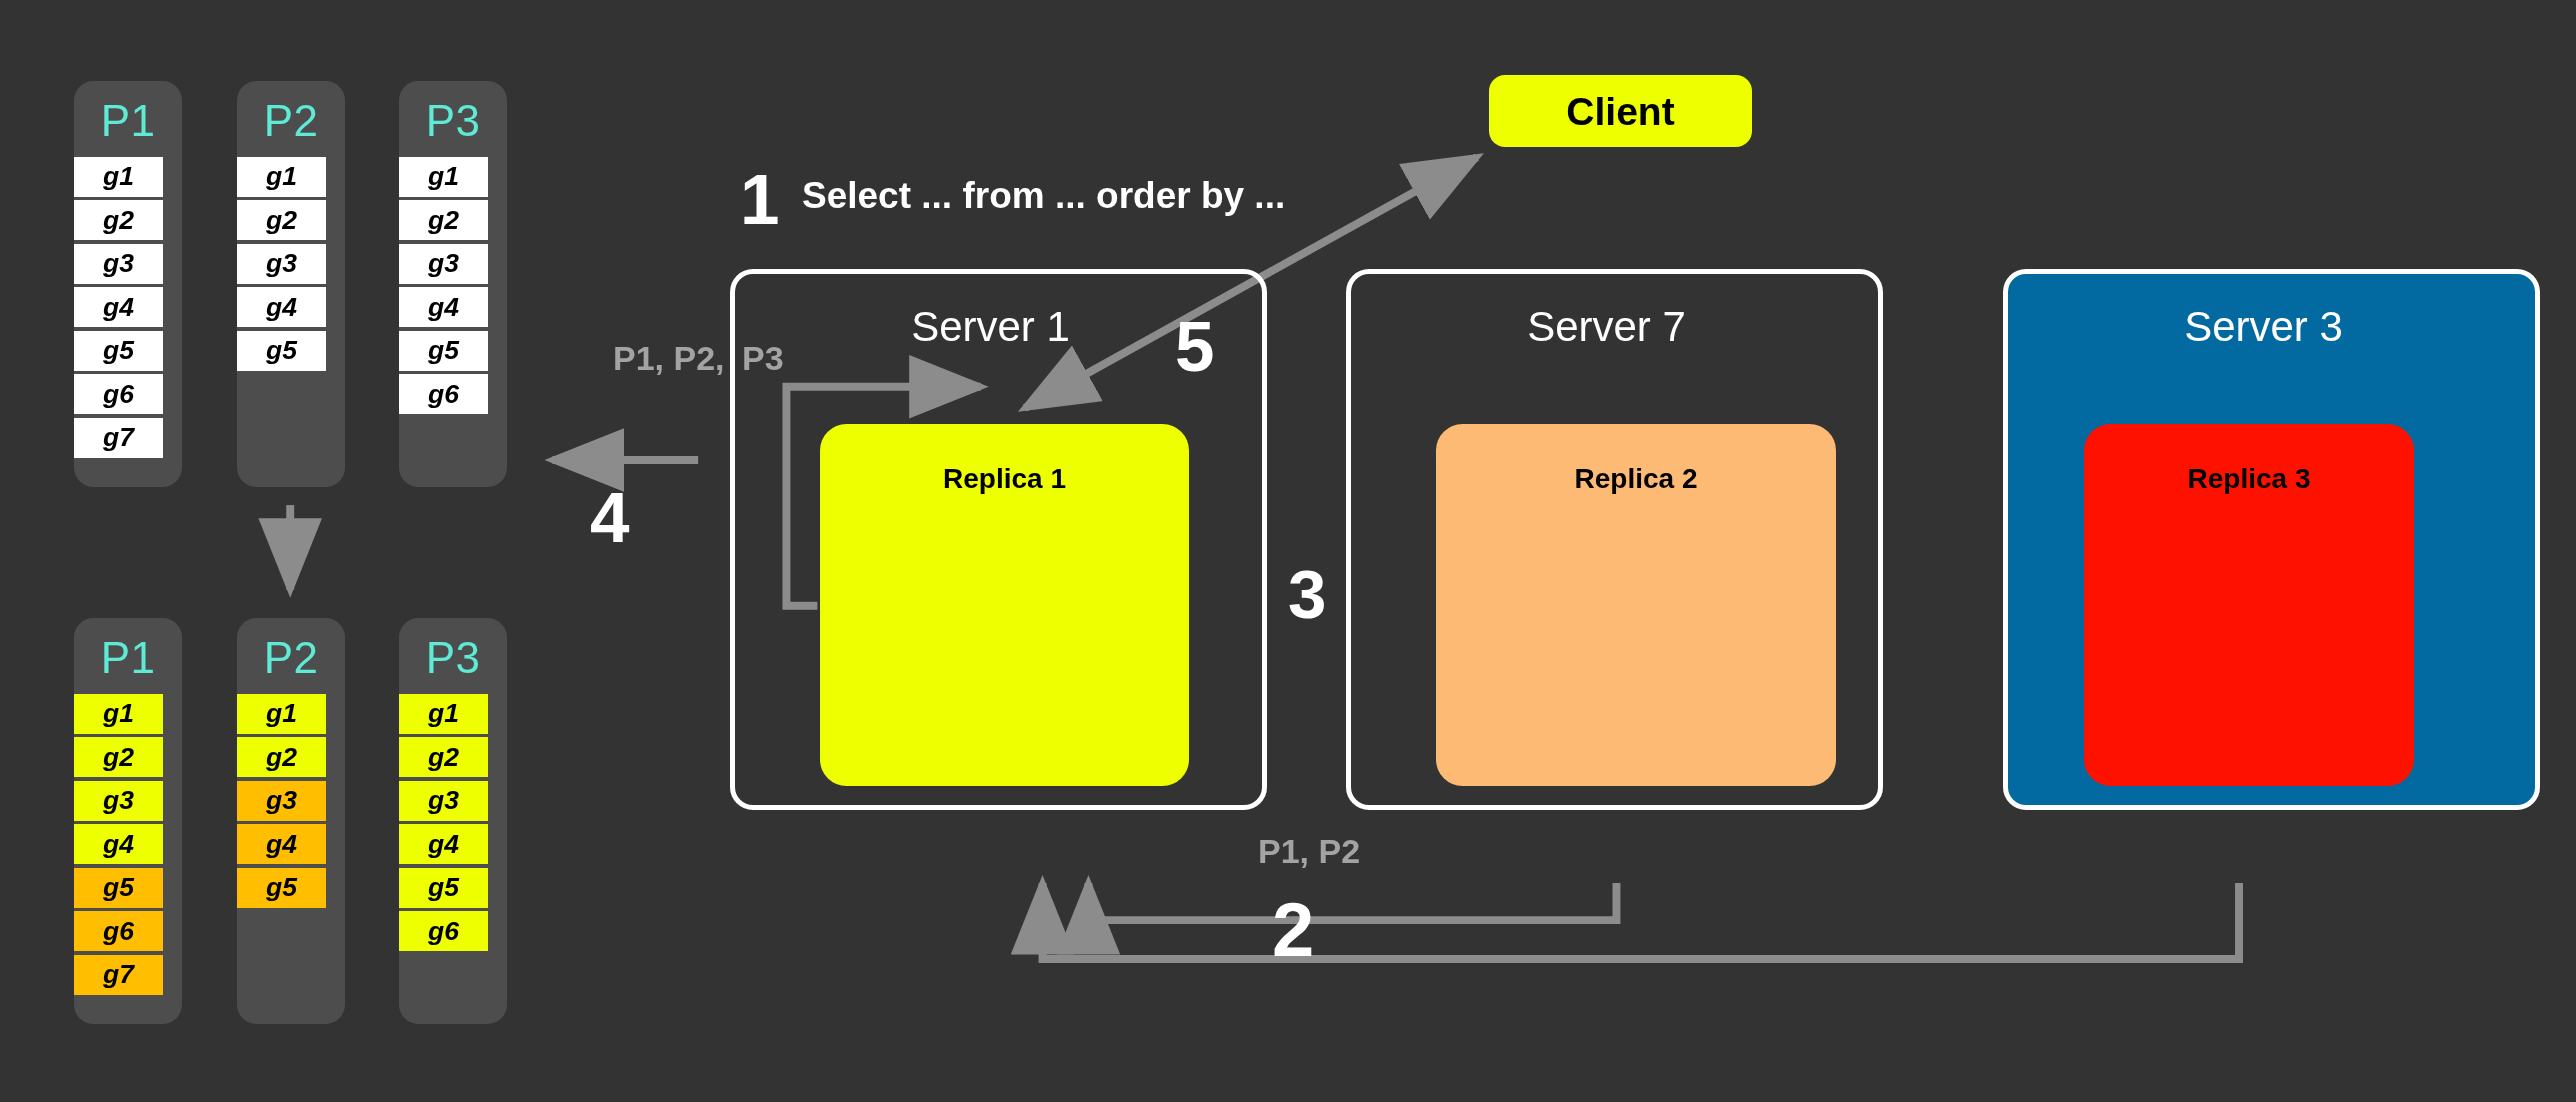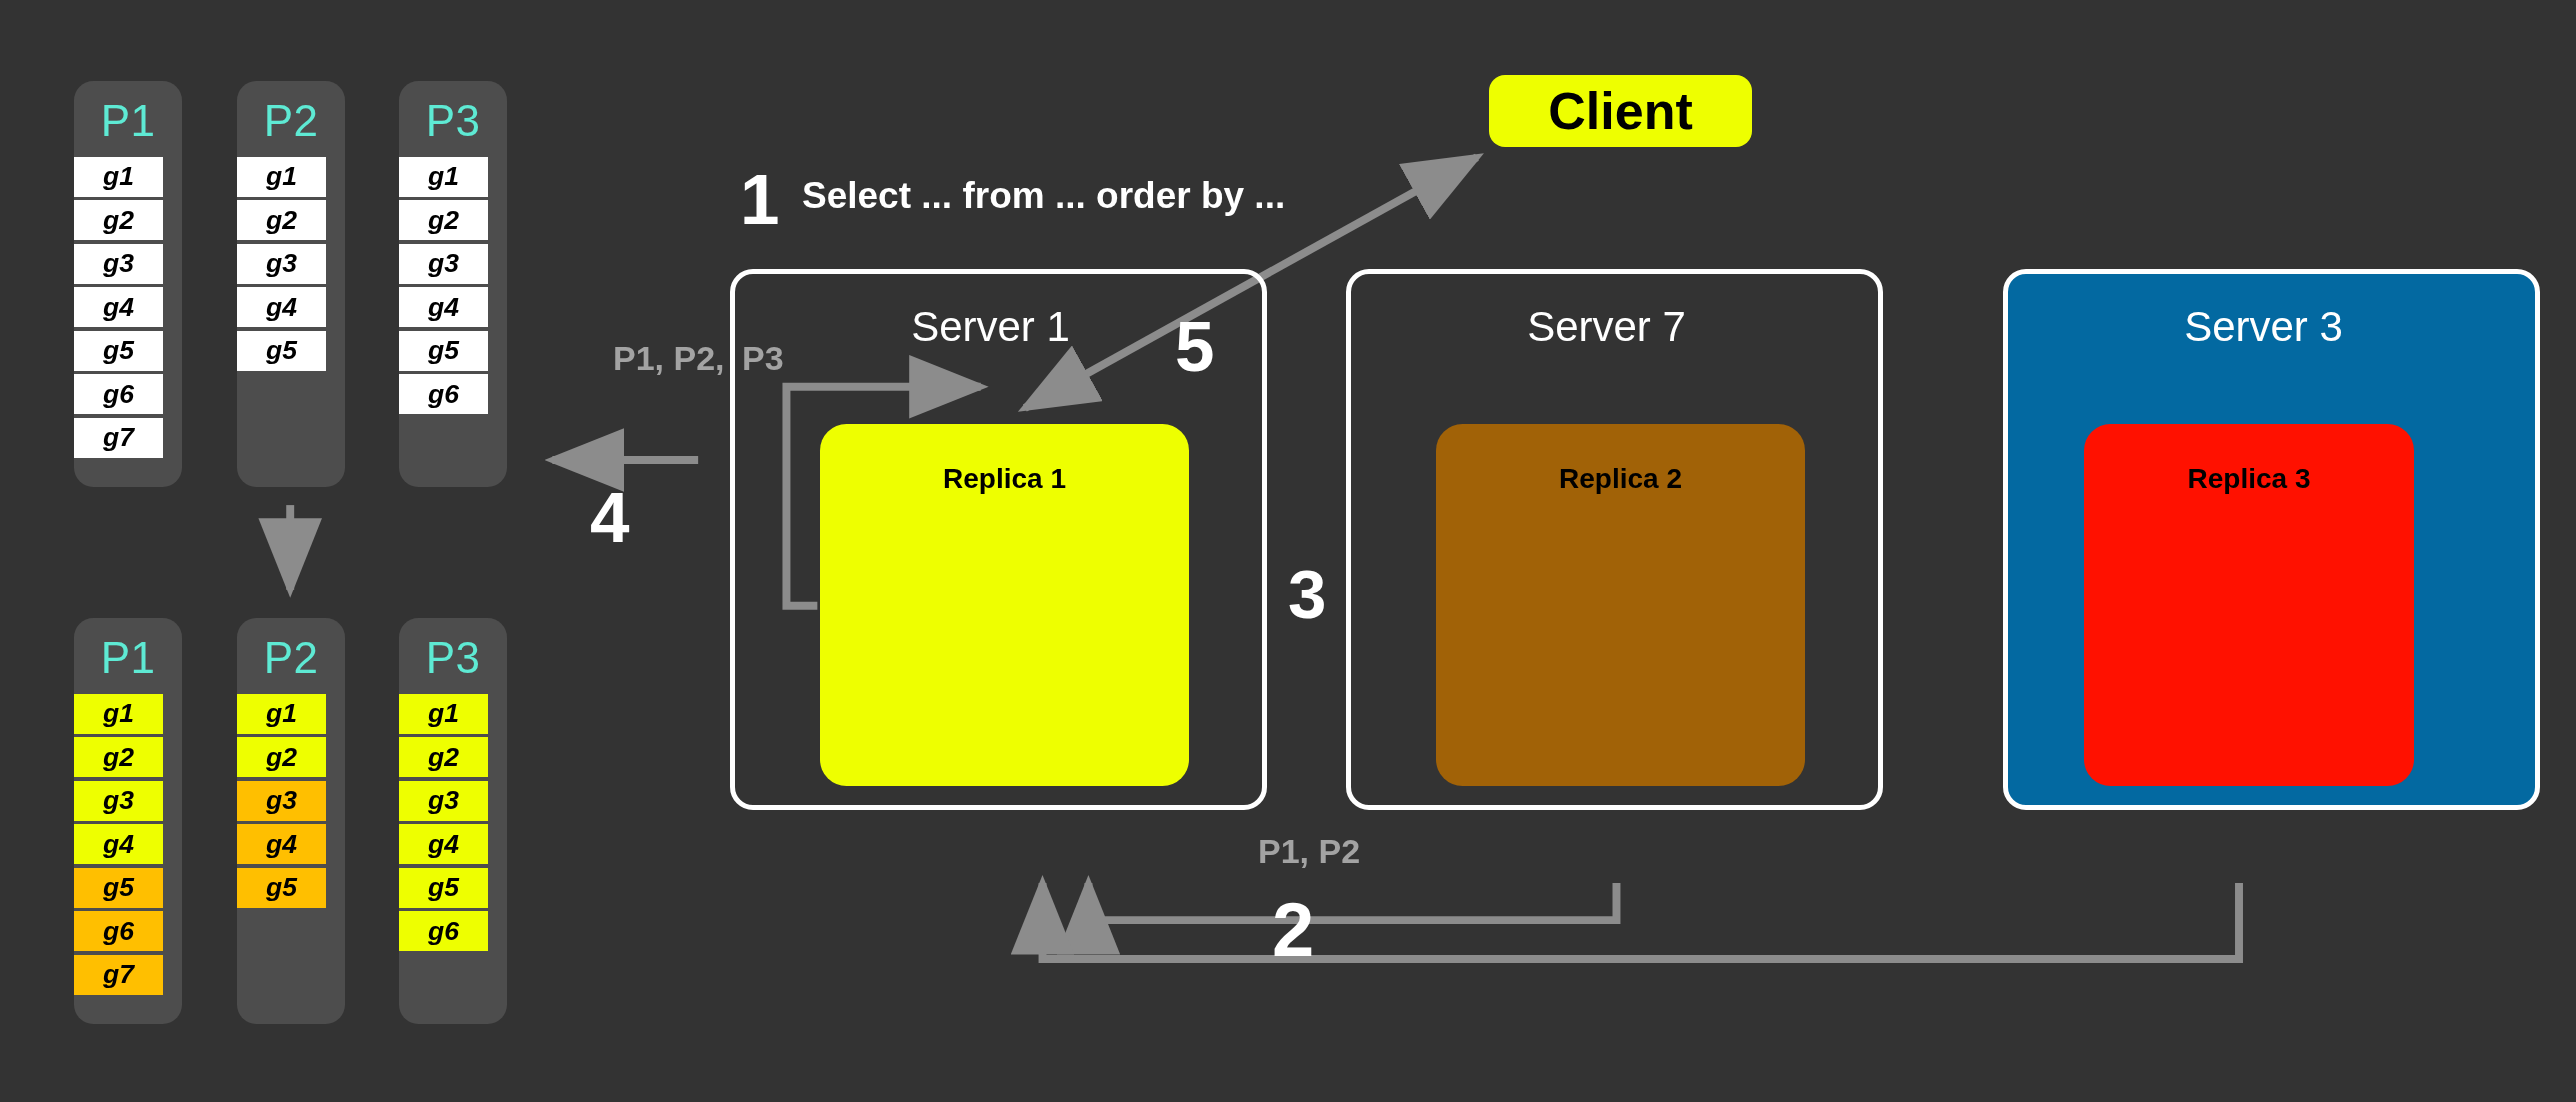--- a/index.html
+++ b/index.html
@@ -95,21 +95,21 @@
 
   
   #client-box {
     position: absolute;
     border-radius: 16px;
     display: flex;
     align-items: center;
     justify-content: center;
   }
   #client-label {
-    font-size: 52px;
+    font-size: 39px;
     font-weight: bold;
     color: #000000;
     line-height: 1;
   }
 
   
   .step-num {
     position: absolute;
     color: #ffffff;
     font-weight: bold;
@@ -259,21 +259,21 @@
 
   <div class="server" style="left:730px; top:269px; width:537px; height:541px; background:transparent;">
     <div class="server-title">Server 1</div>
     <div class="replica" style="left:85px; top:150px; width:369px; height:362px; background:#eeff00;">
       <div class="replica-label">Replica 1</div>
     </div>
   </div>
 
   <div class="server" style="left:1346px; top:269px; width:537px; height:541px; background:transparent;">
     <div class="server-title">Server 7</div>
-    <div class="replica" style="left:85px; top:150px; width:369px; height:362px; background:#a16207;">
+    <div class="replica" style="left:85px; top:150px; width:369px; height:362px; background:#fdba74;padding-left:31px;">
       <div class="replica-label">Replica 2</div>
     </div>
   </div>
 
   <div class="server" style="left:1963px; top:269px; width:537px; height:541px; background:#0369a1;margin-left:40px;">
     <div class="server-title">Server 3</div>
     <div class="replica" style="left:76px; top:150px; width:330px; height:362px; background:#ff1100;">
       <div class="replica-label">Replica 3</div>
     </div>
   </div>

